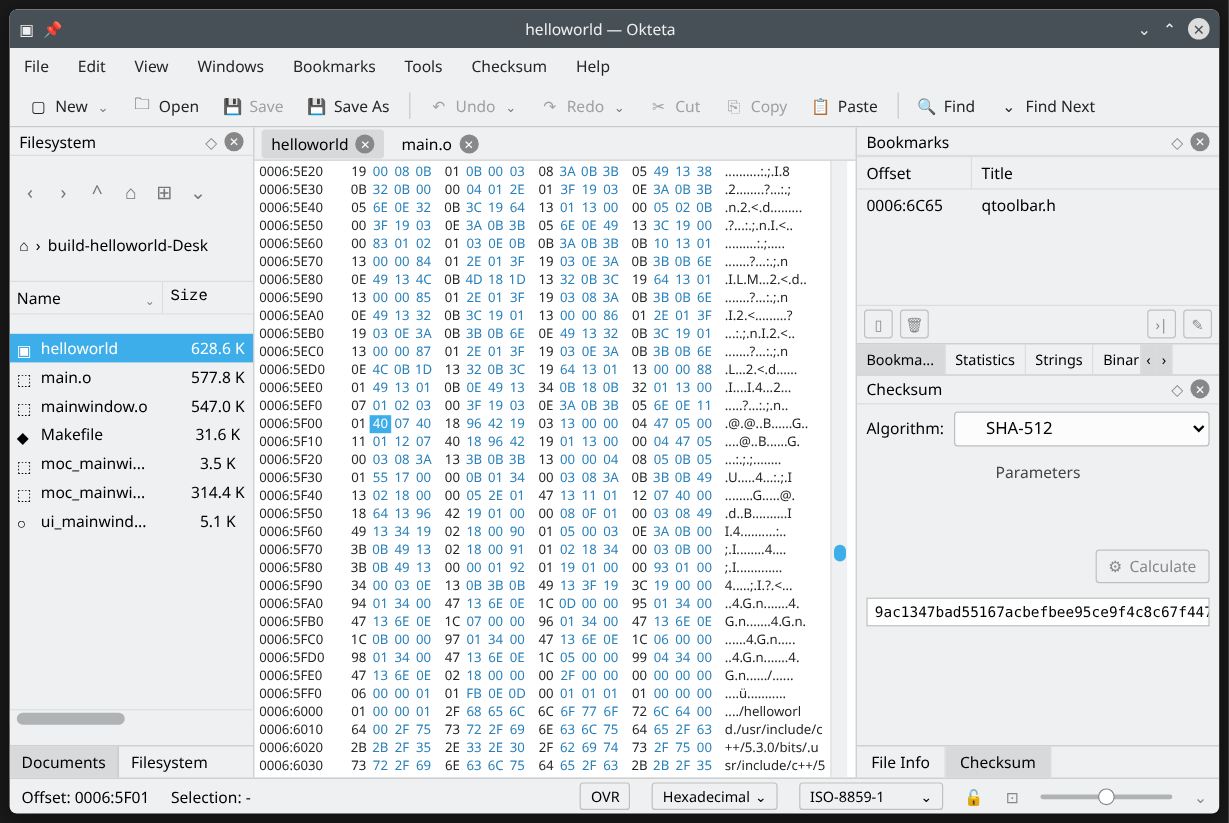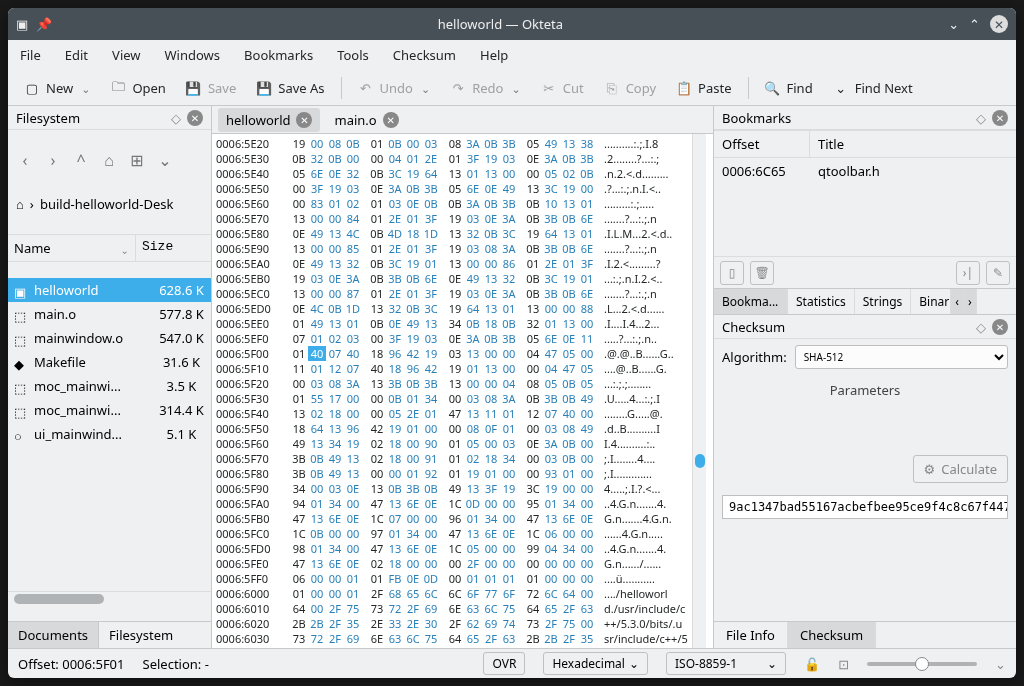--- a/index.html
+++ b/index.html
@@ -62,21 +62,21 @@
 .bm-row { display: flex; padding: 4px 8px; }
 .bm-row > div:first-child { width: 96px; }
 .bm-toolbar { height: 32px; border-top: 1px solid #dcdcdc; display:flex; align-items:center; padding: 0 6px; gap: 6px; }
 .bm-toolbar .sq { width:24px; height:24px; border:1px solid #c0c0c0; border-radius:3px; display:flex; align-items:center; justify-content:center; font-size:12px; color:#888; }
 .btabs { display:flex; border-top:1px solid #c8c9ca; border-bottom:1px solid #c8c9ca; font-size:12px; }
 .btabs > div { padding: 4px 8px; border-right:1px solid #dcdcdc; white-space:nowrap; overflow:hidden; }
 .btabs > div.active { background: #d8d9da; }
 .btabs .navarr { padding: 4px 4px; background:#d8d9da; }
 .checksum-sec { display:flex; flex-direction:column; }
 .algo-row { display:flex; align-items:center; padding: 6px 8px; gap: 8px; font-size:13px; }
-.algo-row select { flex:1; padding: 3px 4px; font-size:10px; border:1px solid #bcbebf; border-radius:3px; background:#fcfcfc; }
+.algo-row select { flex:1; padding: 3px 22px; font-size:14px; border:1px solid #bcbebf; border-radius:3px; background:#fcfcfc; }
 .params { text-align:center; font-size:13px; color:#444; padding: 6px; }
 .calc-row { display:flex; justify-content:flex-end; padding: 4px 8px 8px; }
 .calc-btn { display:flex; align-items:center; gap:6px; border:1px solid #c0c0c0; border-radius:3px; padding: 4px 10px; font-size:13px; color:#888; }
 .checksum-out { margin: 4px 8px; padding: 4px 6px; border:1px solid #bcbebf; background:white; font-size:12px; font-family:monospace; overflow:hidden; white-space:nowrap; }
 .btabs2 { display:flex; border-top:1px solid #c8c9ca; font-size:13px; }
 .btabs2 > div { padding: 4px 12px; border-right:1px solid #dcdcdc; }
 .btabs2 > div.active { background: #d8d9da; }
 .statusbar { height: 30px; border-top: 1px solid #c8c9ca; display:flex; align-items:center; padding: 0 10px; font-size: 13px; gap: 18px; }
 .statusbar .spacer { flex:1; }
 .stat-box { border:1px solid #c0c0c0; border-radius:3px; padding: 2px 8px; font-size:12px; display:flex; align-items:center; gap:4px; }

